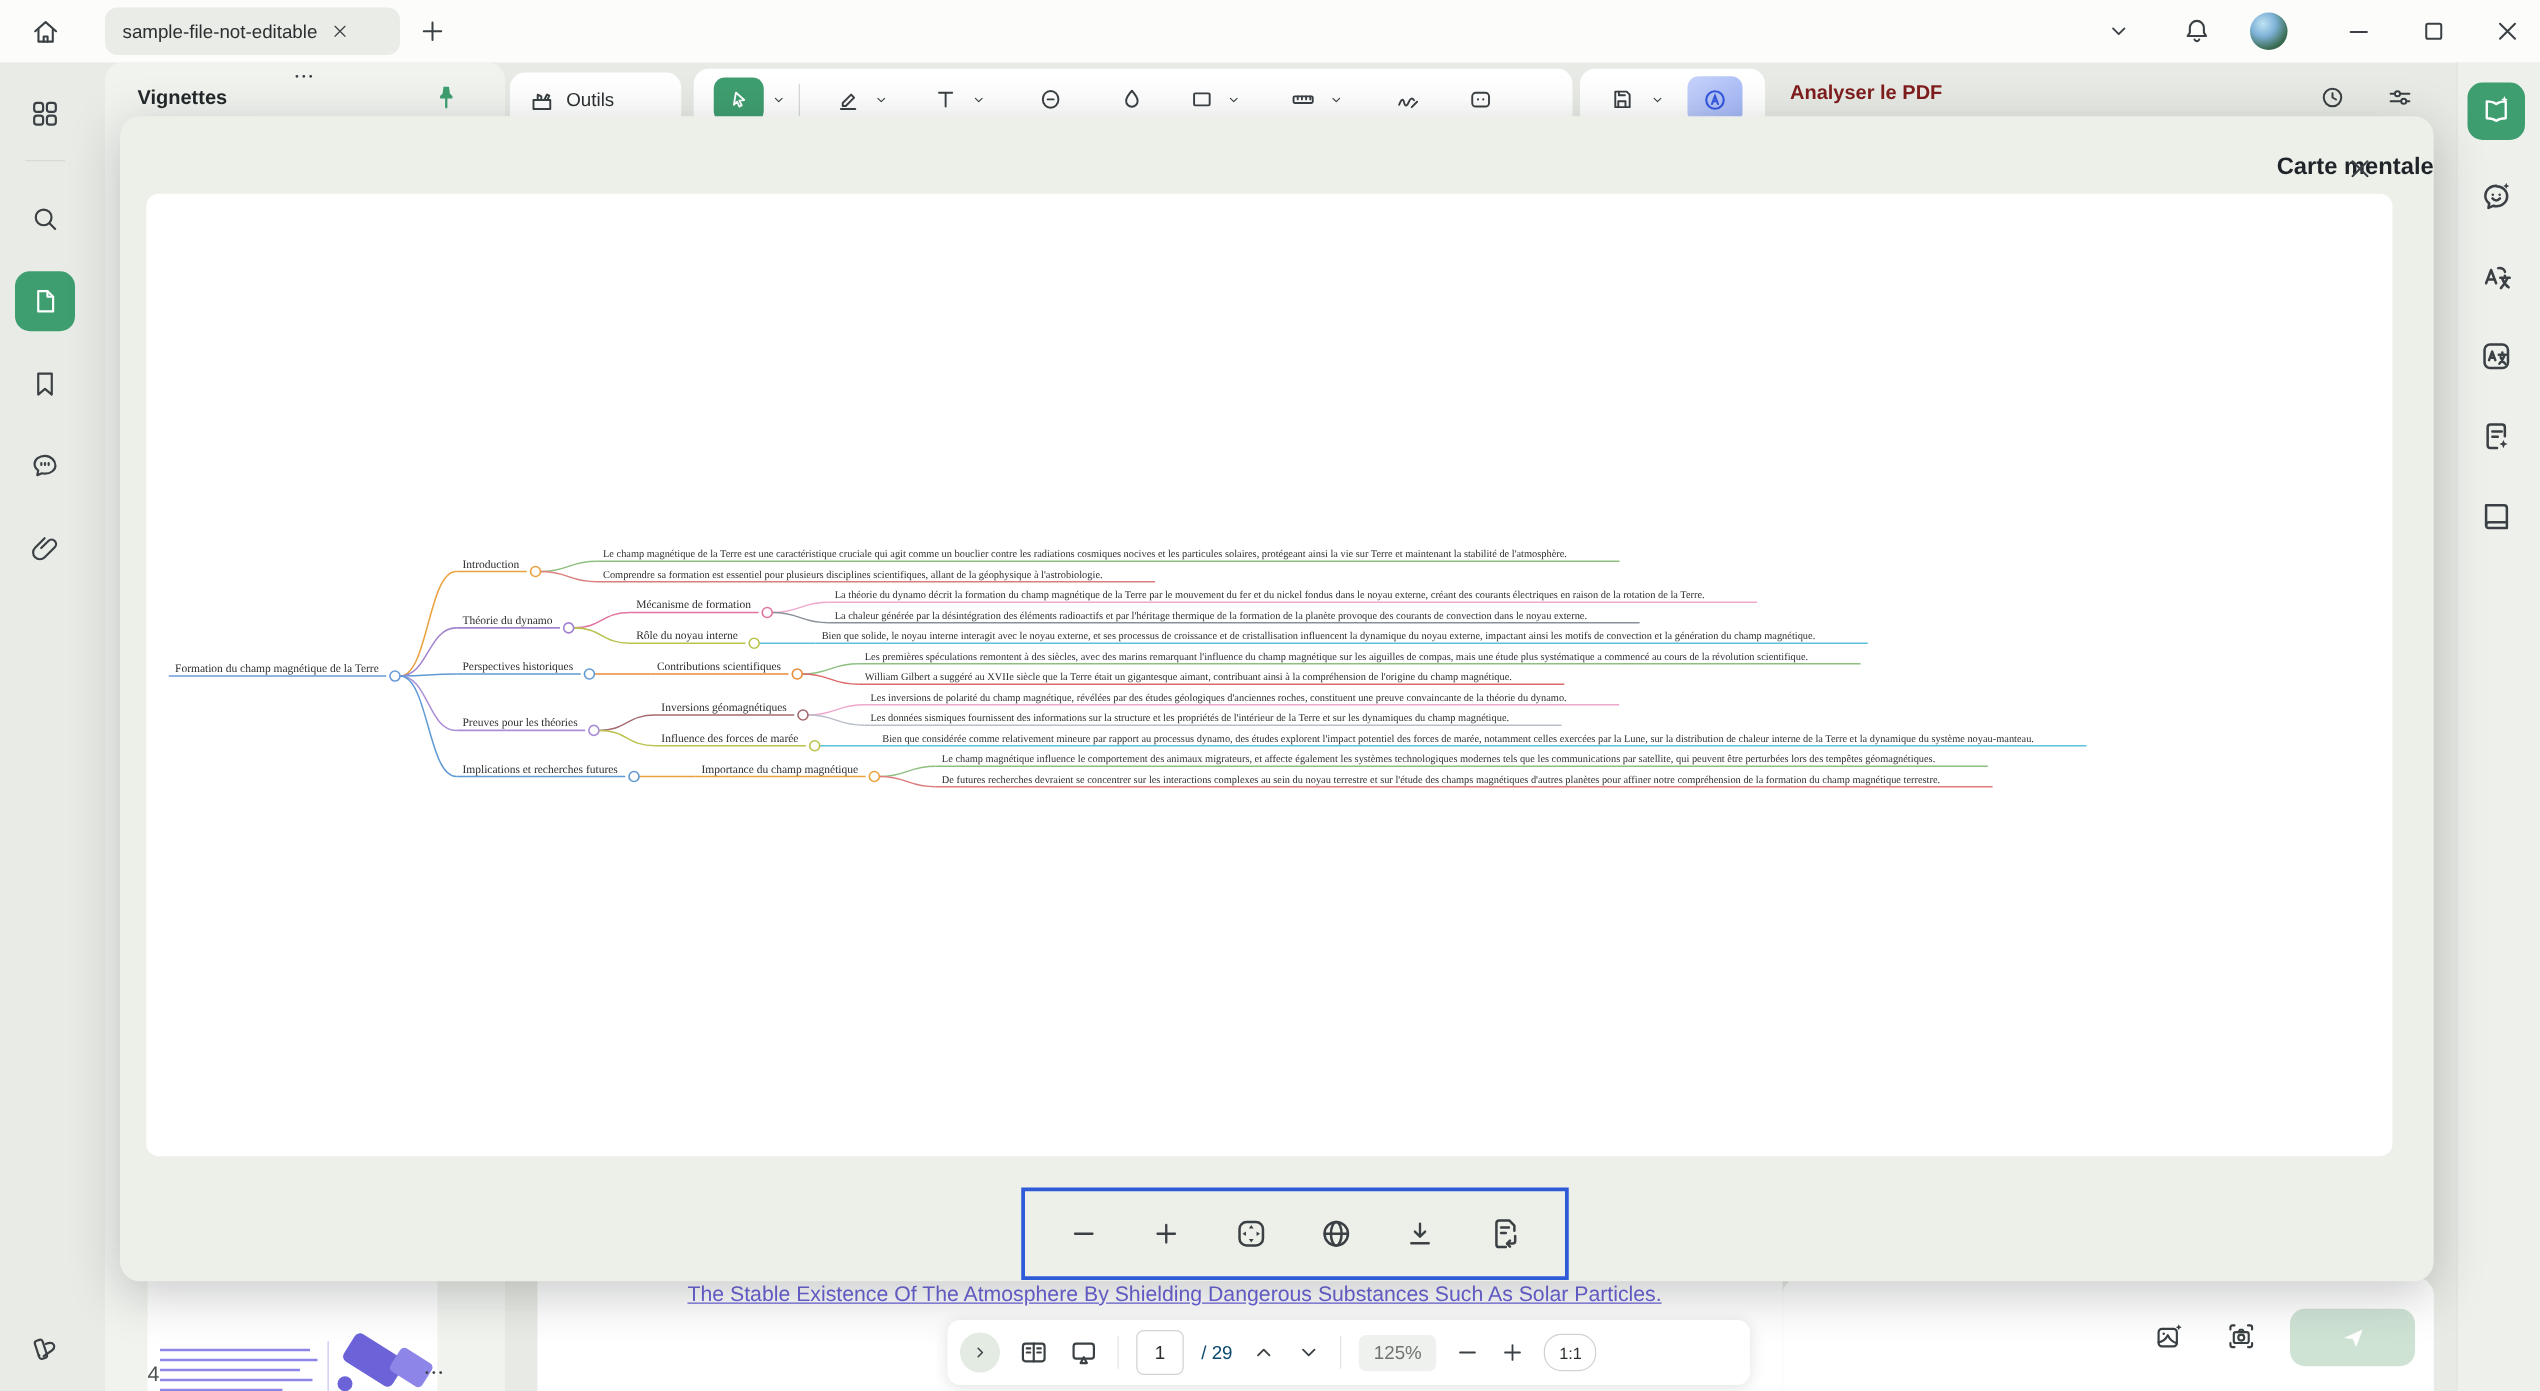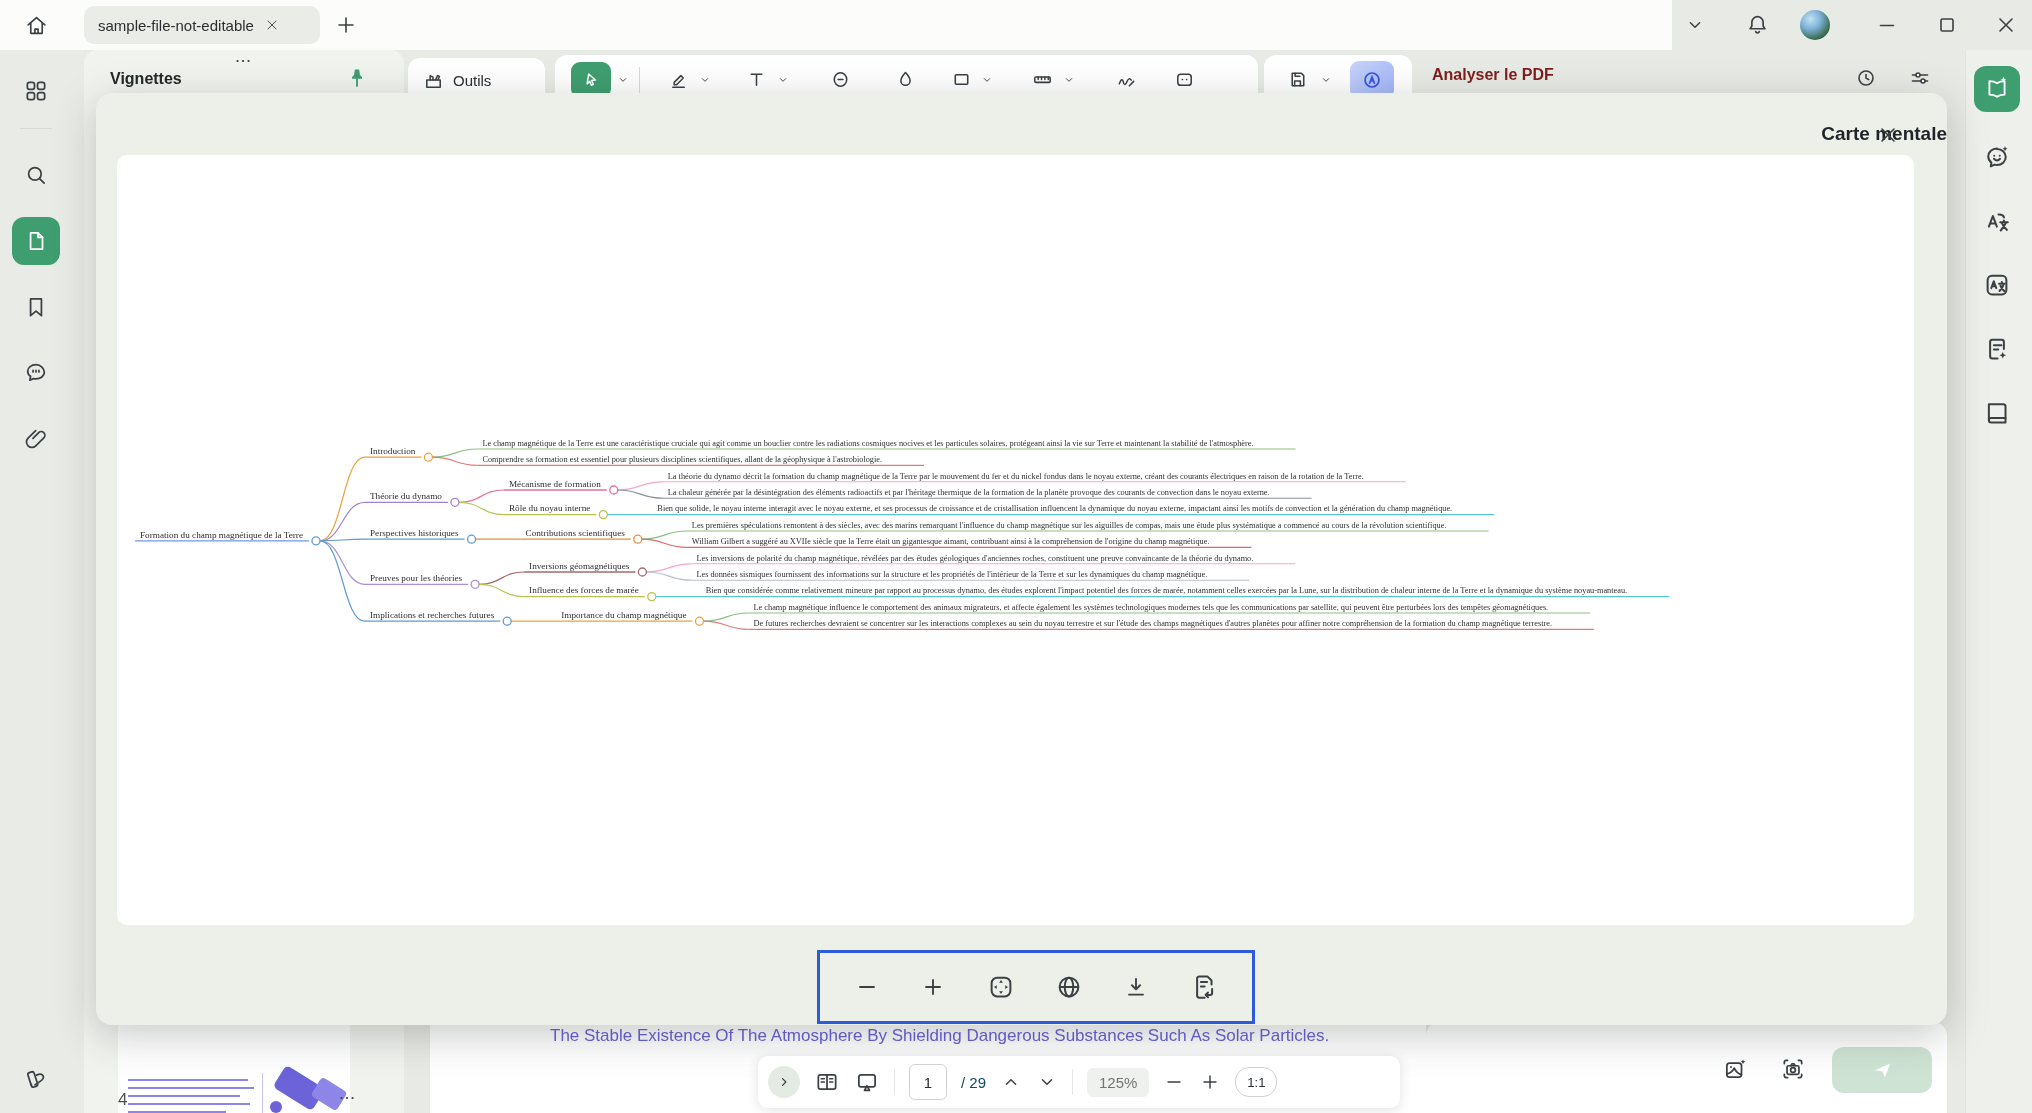--- a/index.html
+++ b/index.html
@@ -2,38 +2,38 @@
 <html><head>
 <meta charset="utf-8">
 <style>
   html,body{margin:0;padding:0}
   body{width:2032px;height:1113px;position:relative;overflow:hidden;background:#e8ebe5;
        font-family:"Liberation Sans",sans-serif;color:#2e3335}
   .abs{position:absolute}
   svg.ic{fill:none;stroke:#3a4043;stroke-width:1.6;stroke-linecap:round;stroke-linejoin:round}
   svg.ic.thin{stroke-width:1.4}
   svg.icw{stroke:#fff}
-  .topbar{left:0;top:0;width:1672px;height:50px;background:#fcfdfb}
+  .topbar{left:0;top:0;width:2032px;height:50px;background:#fcfdfb}
   .tabpill{left:84px;top:6px;width:236px;height:38px;background:#e9ece7;border-radius:10px;
            display:flex;align-items:center;gap:10px;padding:0 14px;box-sizing:border-box}
   .tabtitle{font-size:15px;color:#2b2f31;white-space:nowrap}
   .leftbar{left:0;top:50px;width:84px;height:1063px;background:#e9ece6}
   .sideicon{left:23px;width:26px;height:26px}
   .active-green{background:#3f9e70;border-radius:12px}
   .panel-thumbs{left:84px;top:50px;width:320px;height:1063px;background:#f1f3ef;border-radius:14px 14px 0 0}
   .tabpanel{background:#ffffff;border-radius:12px 12px 0 0;position:absolute}
   .modal{left:96px;top:93px;width:1851px;height:932px;background:#edefe9;border-radius:16px;
          box-shadow:0 10px 40px rgba(30,40,35,.25);z-index:20}
   .modal-title{width:100%;text-align:right;top:30px;font-size:19px;font-weight:bold;color:#1f2429}
   .canvas{left:21px;top:62px;width:1797px;height:770px;background:#fff;border-radius:10px;overflow:hidden}
   .canvas svg text{font-family:"Liberation Serif",serif}
   .bluebar{left:721px;top:857px;width:438px;height:74px;border:3px solid #2e5bd8;box-sizing:border-box;
            display:flex;align-items:center;justify-content:space-around;padding:0 14px}
   .pdfstrip{left:430px;top:1024px;width:996px;height:89px;background:#ffffff;z-index:5}
-  .hl-text{left:550px;top:1026px;font-size:17px;color:#6a62d8;z-index:6;white-space:nowrap}
+  .hl-text{left:550px;top:1026px;font-size:17px;color:#6a62d8;text-decoration:underline;z-index:6;white-space:nowrap}
   .pagebar{left:758px;top:1056px;width:642px;height:52px;background:#fff;border-radius:10px;z-index:30;
            box-shadow:0 2px 12px rgba(30,40,35,.14);display:flex;align-items:center;padding:0 10px;box-sizing:border-box;gap:14px}
   .pb-box{border:1px solid #cfd4cf;border-radius:6px;width:36px;height:34px;display:flex;align-items:center;
           justify-content:center;font-size:15px;color:#2b2f31;background:#fff}
   .pb-zoom{background:#eef1ee;border-radius:6px;padding:6px 12px;font-size:15px;color:#737373}
   .pb-sep{width:1px;height:26px;background:#e2e5e1}
   .chatpanel{left:1426px;top:1022px;width:521px;height:110px;background:#fff;border-radius:14px;z-index:6}
   .sendbtn{left:406px;top:25px;width:100px;height:46px;background:#cfe3d5;border-radius:12px;
            display:flex;align-items:center;justify-content:center}
   .rightbar{left:1965px;top:50px;width:67px;height:1063px;background:#eef0ec;border-left:1px solid #dfe3dd}

